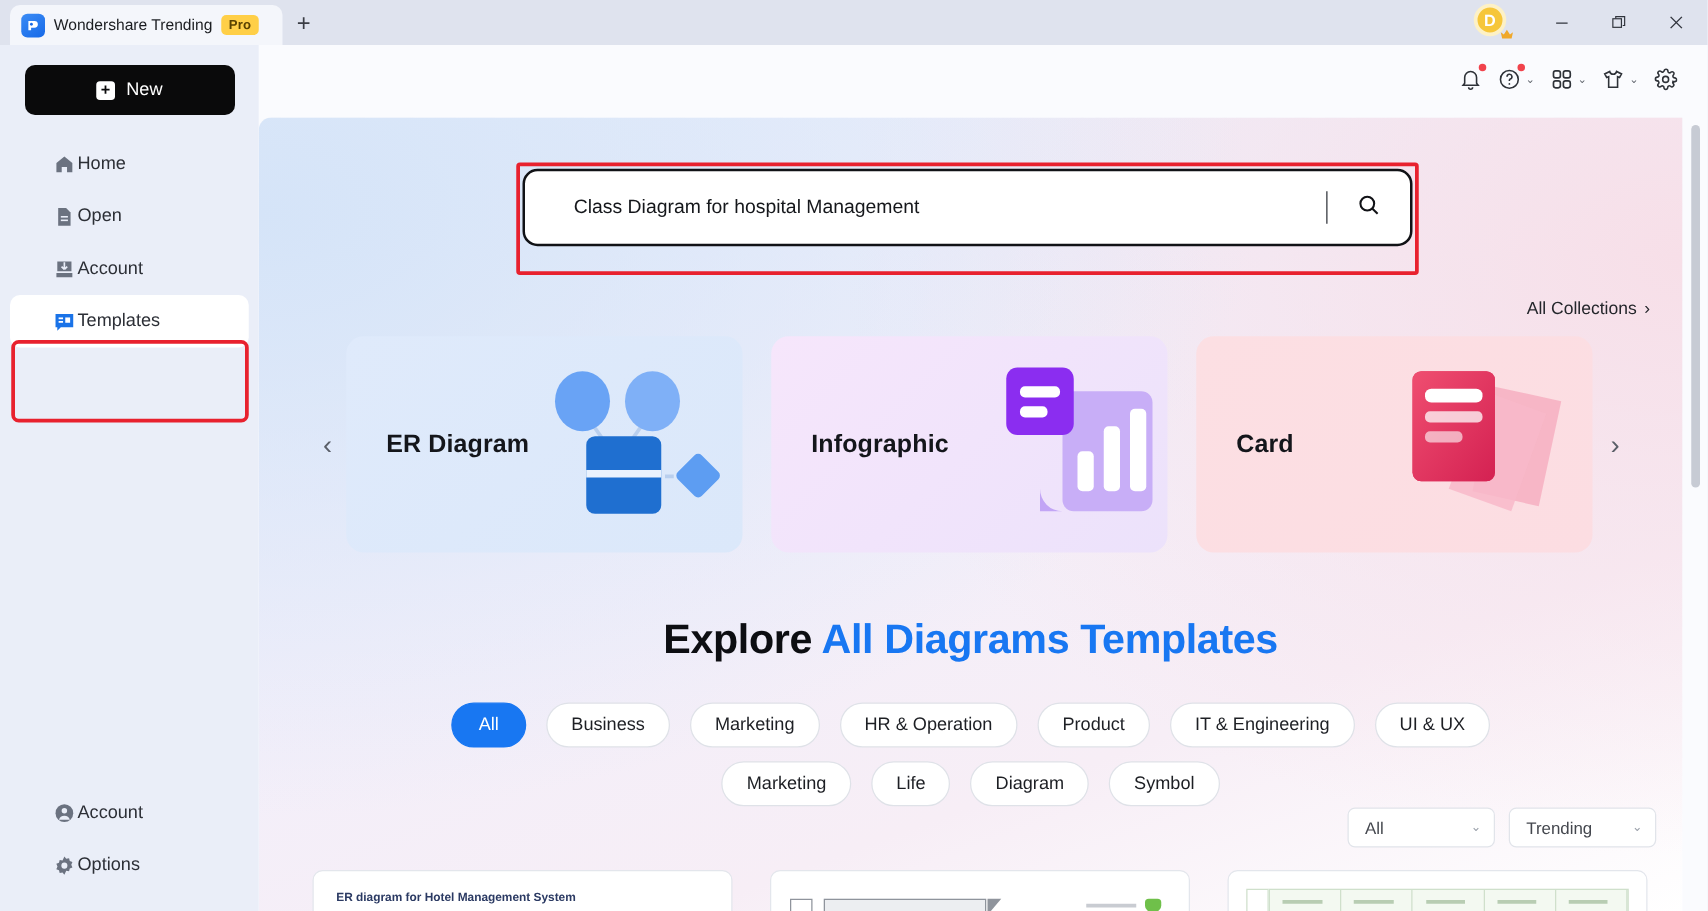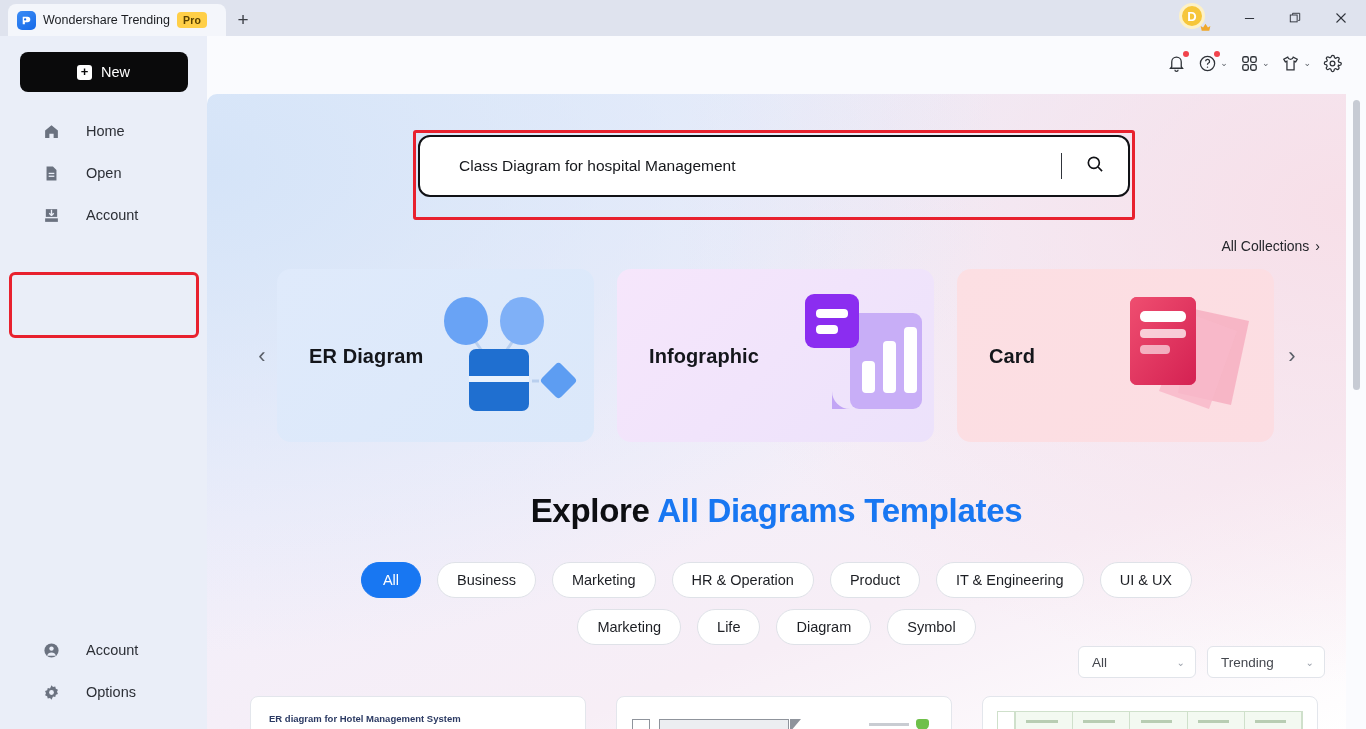--- a/index.html
+++ b/index.html
@@ -81,21 +81,21 @@
     font-size: 14.5px; cursor: pointer;
   }
   .new-plus {
     width: 15px; height: 15px; background: #fff; border-radius: 3px;
     color: #0a0a0b; font-size: 13px; font-weight: bold; line-height: 14px;
     text-align: center;
   }
   .nav { margin-top: 18px; }
   .nav-item {
     height: 42px; margin: 0 8px; padding-left: 34px;
-    display: flex; align-items: center; gap: 26px;
+    display: flex; align-items: center; gap: 2px;
     border-radius: 8px; cursor: pointer;
     color: #2c2f36; font-size: 14.5px;
   }
   .nav-item .ico { width: 18px; height: 18px; display:flex; align-items:center; justify-content:center; color: #6b7280; flex:none; }
   .nav-item.active { background: #ffffff; }
   .nav-item.active .ico { color: #1a73e8; }
   .sidebar-bottom { position: absolute; left: 0; bottom: 16px; width: 207px; }
   .redbox-templates {
     position: absolute; left: 9px; top: 236px;
     width: 190px; height: 66px;
@@ -358,20 +358,31 @@
     </div>
     <div class="nav-item">
       <span class="ico">
         <svg width="17" height="17" viewBox="0 0 24 24" fill="currentColor">
             <path d="M4 3h16v11H4z"></path>
             <path d="M3 16h18v5H3z"></path>
             <path d="M12 4v8m0 0 3.2-3.2M12 12 8.8 8.8" stroke="#eaeef8" stroke-width="1.9" fill="none"></path>
           </svg>
       </span>
       <span>Account</span>
+    </div>
+    <div class="nav-item active">
+      <span class="ico">
+        <svg width="17" height="17" viewBox="0 0 24 24" fill="currentColor">
+            <path d="M2 3h20v15H8l-4 4v-4H2z"></path>
+            <rect x="5.5" y="7" width="5" height="2" fill="#fff"></rect>
+            <rect x="5.5" y="11" width="5" height="2" fill="#fff"></rect>
+            <rect x="13" y="7" width="5.5" height="6" fill="#fff"></rect>
+          </svg>
+      </span>
+      <span>Templates</span>
     </div>
   </div>
 
   <div class="sidebar-bottom">
     <div class="nav-item">
       <span class="ico">
         <svg width="17" height="17" viewBox="0 0 24 24" fill="currentColor">
             <circle cx="12" cy="12" r="10"></circle>
             <circle cx="12" cy="9.3" r="3.1" fill="#eaeef8"></circle>
             <path d="M5.8 19.5a6.5 6.5 0 0 1 12.4 0z" fill="#eaeef8"></path>

